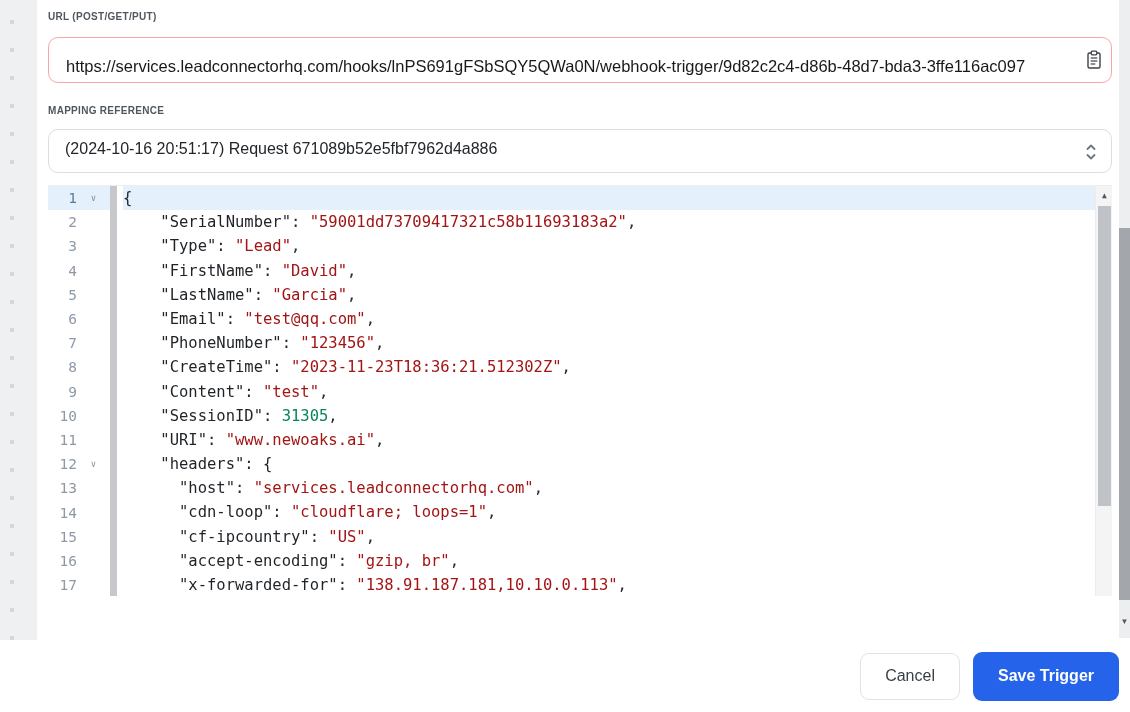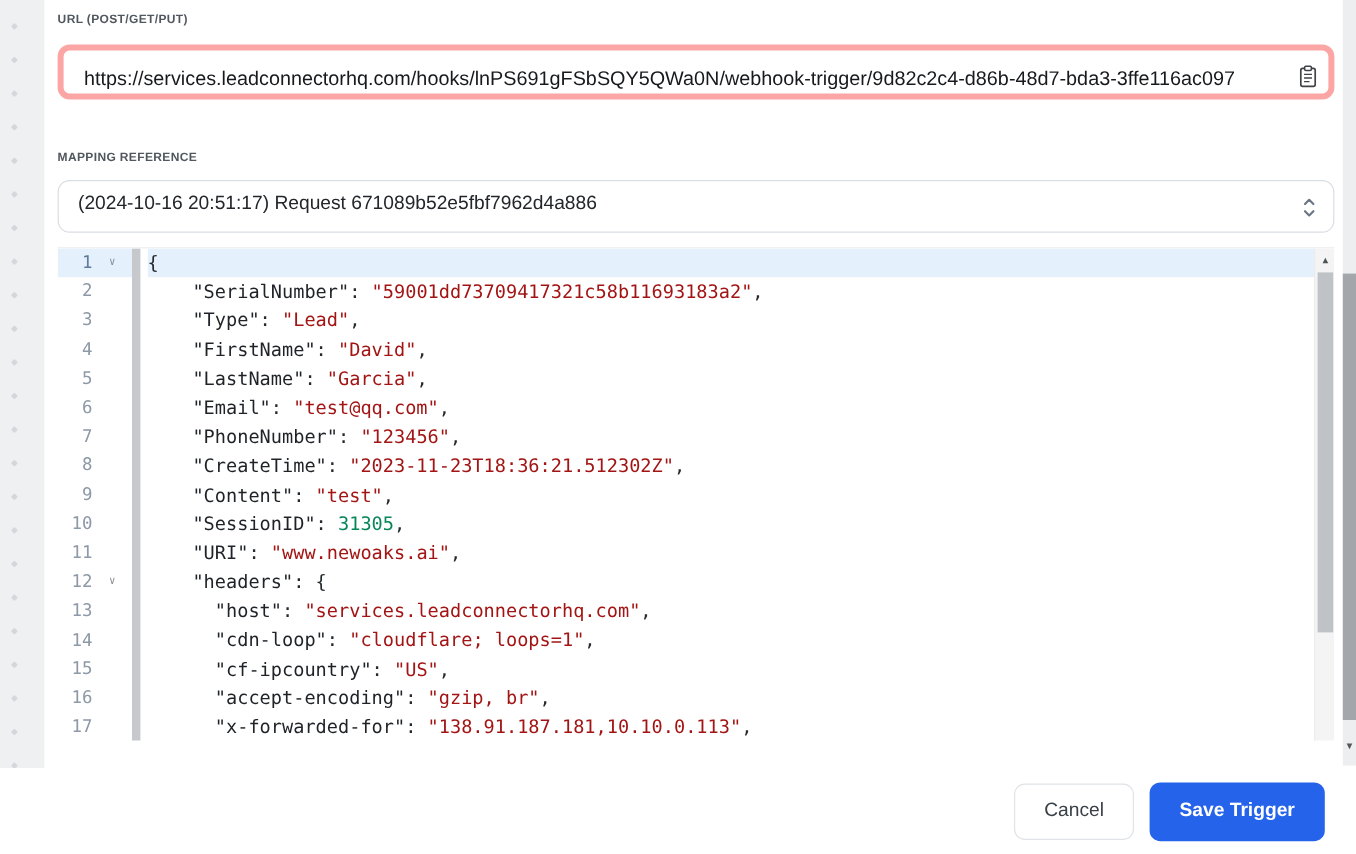--- a/index.html
+++ b/index.html
@@ -19,21 +19,21 @@
     background-position:-2px 8px;
   }
   .content { position:absolute; left:48px; top:0; width:1064px; }
 
   .field-label {
     margin-top:11px;
     font-size:10px; font-weight:700; color:#50575e; letter-spacing:.3px;
   }
   .input-box {
     position:relative; margin-top:15px; height:46px;
-    border:5px solid #fca5a5; border-radius:10px; background:#fff;
+    border:1px solid #fca5a5; border-radius:10px; background:#fff;
     display:flex; align-items:center; padding:13px 30px 0 17px;
   }
   .url-text {
     font-size:16.5px; color:#17191c; white-space:nowrap; overflow:hidden;
   }
   .copy-btn {
     position:absolute; right:7px; top:11px; width:20px; height:24px;
     display:flex; align-items:center; justify-content:center; cursor:pointer;
     background:none; border:none;
   }
@@ -104,21 +104,21 @@
     font-size:8px; color:#54585c; cursor:pointer;
   }
   .blue-line {
     position:absolute; left:1088px; top:647px; width:31px; height:3px; background:#2563eb;
   }
 
   
   .footer {
     position:absolute; left:0; bottom:0; width:1130px; height:72px; background:#fff;
     display:flex; align-items:center; justify-content:flex-end; gap:13px;
-    padding-right:26px;
+    padding-right:11px;
   }
   .btn-cancel {
     height:47px; padding:0 24px; background:#fff; border:1px solid #e0e3e7;
     border-radius:9px; font-family:"Liberation Sans", sans-serif;
     font-size:16px; color:#383f45; cursor:pointer;
   }
   .btn-save {
     height:49px; padding:0 25px; background:#2563eb; border:none;
     border-radius:9px; font-family:"Liberation Sans", sans-serif;
     font-size:16px; font-weight:600; color:#ffffff; cursor:pointer;
@@ -142,21 +142,21 @@
           <rect x="5.2" y="1.2" width="5.6" height="3.6" rx="1" fill="#ffffff" stroke="#3f4348" stroke-width="1.3"></rect>
           <line x1="4.7" y1="8" x2="11.3" y2="8" stroke="#3f4348" stroke-width="1.2"></line>
           <line x1="4.7" y1="11" x2="11.3" y2="11" stroke="#3f4348" stroke-width="1.2"></line>
           <line x1="4.7" y1="14" x2="9.3" y2="14" stroke="#3f4348" stroke-width="1.2"></line>
         </svg>
       </span>
     </button>
   </div>
 
 
-  <div class="field-label" style="margin-top:43px;">MAPPING REFERENCE</div>
+  <div class="field-label" style="margin-top:22px;">MAPPING REFERENCE</div>
 
   <div class="select-box">
     <span class="select-text">(2024-10-16 20:51:17) Request 671089b52e5fbf7962d4a886</span>
     <span class="select-chevron">
       <svg width="14" height="22" viewBox="0 0 14 22" fill="none">
         <path d="M3.5 8 L7 4.5 L10.5 8" stroke="#6b7684" stroke-width="1.8" stroke-linecap="round" stroke-linejoin="round"></path>
         <path d="M3.5 14 L7 17.5 L10.5 14" stroke="#6b7684" stroke-width="1.8" stroke-linecap="round" stroke-linejoin="round"></path>
       </svg>
     </span>
   </div>

